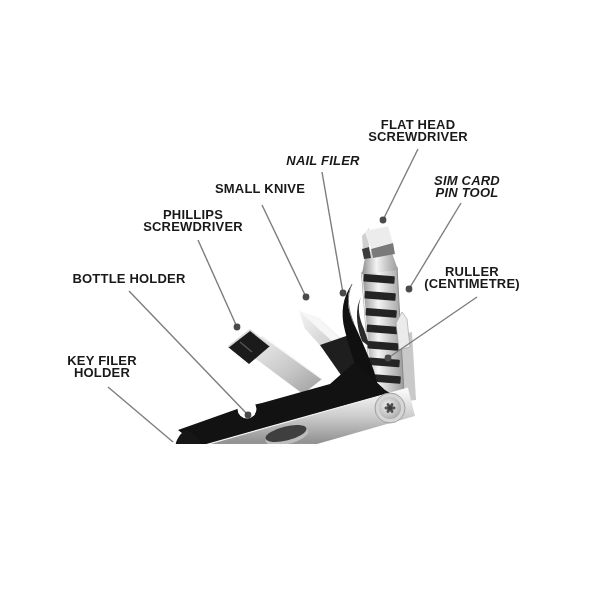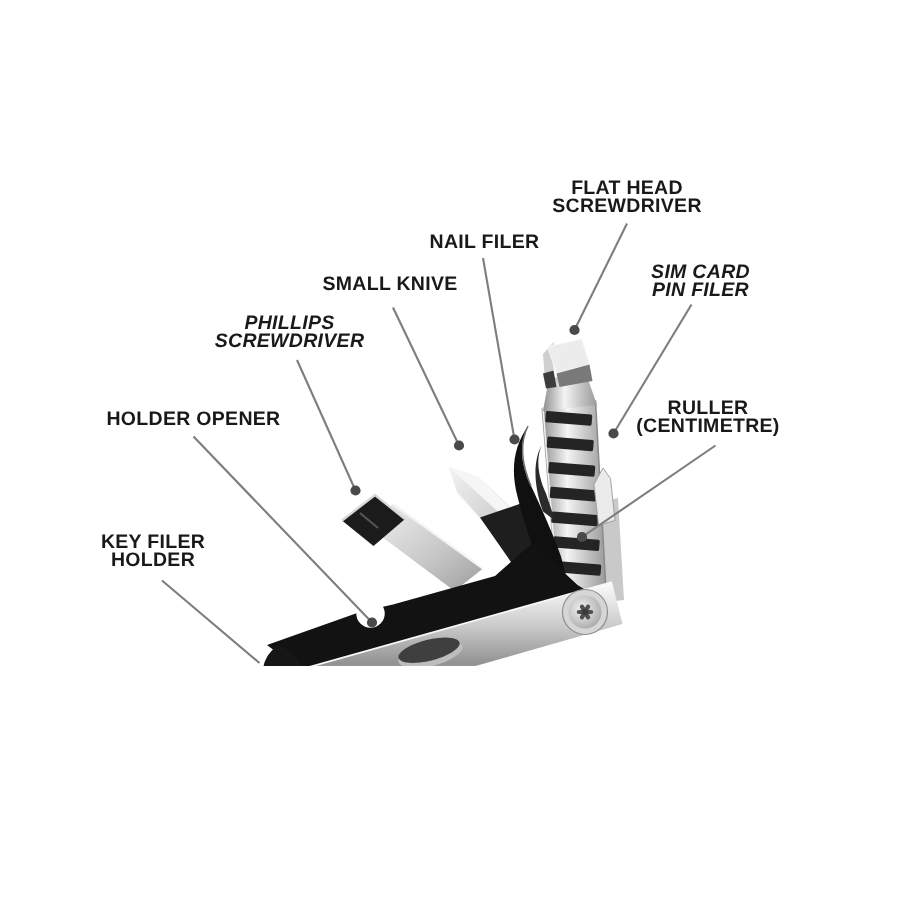--- a/index.html
+++ b/index.html
@@ -140,39 +140,39 @@
         <line x1="477" y1="297" x2="388" y2="358" stroke="#7d7d7d" stroke-width="1.4"></line>
         <circle cx="388" cy="358" r="3.4" fill="#4a4a4a"></circle>
       </g>
   </svg>
 
   <div id="labels" style="color: rgb(25, 25, 25);">
       <div class="label" style="left: 418px; top: 119px;">
         <div>FLAT HEAD</div>
         <div>SCREWDRIVER</div>
       </div>
-      <div class="label" style="left: 323px; top: 155px;">
+      <div class="label" style="left: 323px; top: 155px; font-style: italic;">
         <div>NAIL FILER</div>
       </div>
       <div class="label" style="left: 260px; top: 183px;">
         <div>SMALL KNIVE</div>
       </div>
-      <div class="label" style="left: 193px; top: 209px; font-style: italic;">
+      <div class="label" style="left: 193px; top: 209px;">
         <div>PHILLIPS</div>
         <div>SCREWDRIVER</div>
       </div>
       <div class="label" style="left: 129px; top: 273px;">
-        <div>HOLDER OPENER</div>
+        <div>BOTTLE HOLDER</div>
       </div>
       <div class="label" style="left: 102px; top: 355px;">
         <div>KEY FILER</div>
         <div>HOLDER</div>
       </div>
       <div class="label" style="left: 467px; top: 175px; font-style: italic;">
         <div>SIM CARD</div>
-        <div>PIN FILER</div>
+        <div>PIN TOOL</div>
       </div>
       <div class="label" style="left: 472px; top: 266px;">
         <div>RULLER</div>
         <div>(CENTIMETRE)</div>
       </div>
     </div>
 </div>
 
 </body></html>

